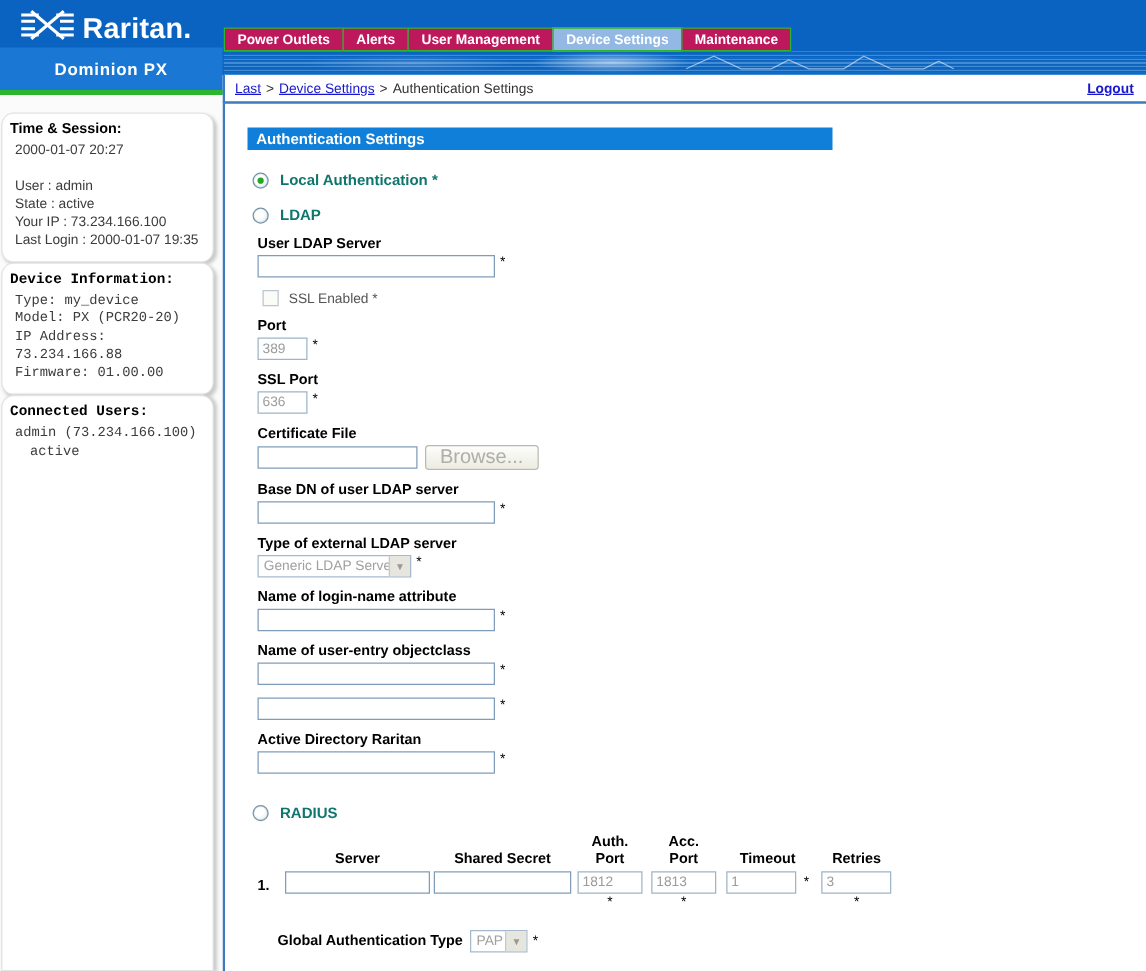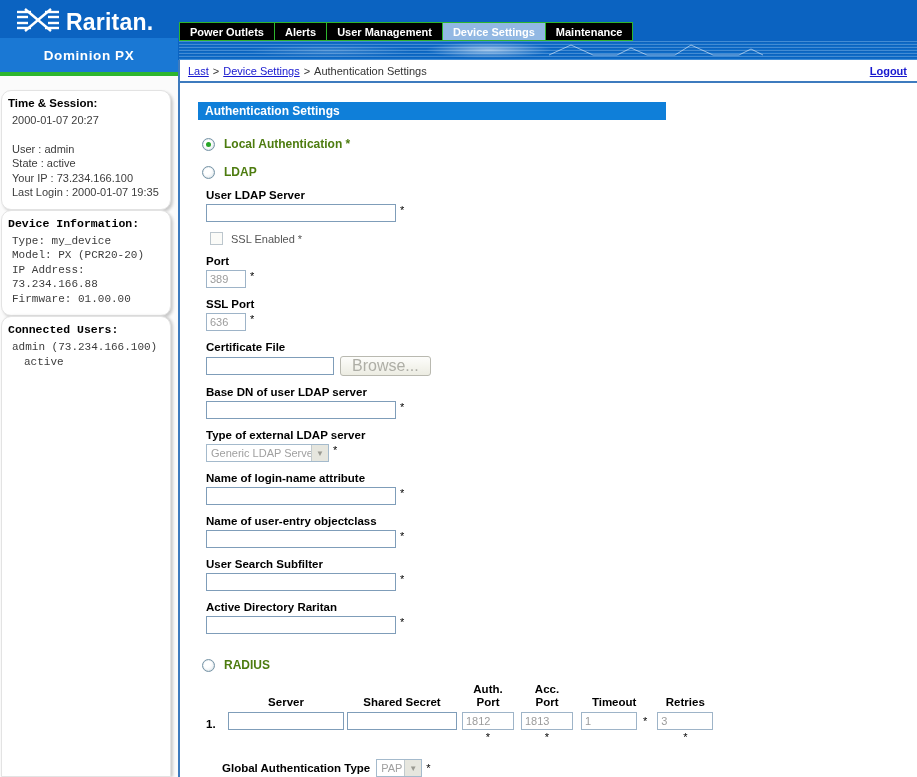--- a/index.html
+++ b/index.html
@@ -14,21 +14,21 @@
   .brand { position:absolute; top:7px; left:16px; display:flex; align-items:center; color:#fff; }
   .brand-text { font-size:23px; font-weight:bold; letter-spacing:0.2px; margin-left:6px; }
   .dominion {
     position:absolute; top:38px; left:0; width:178px; height:38px;
     background:#1a78d4; border-bottom:4px solid #2eb52e; z-index:3;
     display:flex; align-items:center; justify-content:center;
     color:#fff; font-weight:bold; font-size:13.5px; letter-spacing:0.6px;
   }
   .tabs { position:absolute; top:22px; left:179px; height:19px; display:flex; z-index:2; }
   .tab {
-    background:#000000; color:#fff; font-weight:bold; font-size:11px;
+    background:#be185d; color:#fff; font-weight:bold; font-size:11px;
     padding:3px 10px 4px 10px; border:1px solid #2db52d; margin-right:-1px;
     white-space:nowrap; cursor:pointer; height:19px;
   }
   .tab.active { background:#92b8e3; }
   .pattern {
     position:absolute; top:41px; left:179px; width:738px; height:19px;
     background-image:
       radial-gradient(ellipse 90px 12px at 310px 9px, rgba(255,255,255,0.55), rgba(255,255,255,0) 70%),
       radial-gradient(ellipse 120px 10px at 150px 10px, rgba(255,255,255,0.18), rgba(255,255,255,0) 70%),
       repeating-linear-gradient(to bottom, rgba(255,255,255,0.22) 0 1px, rgba(0,40,120,0.12) 1px 2px, rgba(255,255,255,0) 2px 3px);
@@ -80,21 +80,21 @@
   .radio-row.r-ldap  { margin-top:14px; }
   .radio-row.r-radius{ margin-top:24px; }
   .radio {
     width:13px; height:13px; border-radius:50%;
     border:1px solid #7694a6;
     background:radial-gradient(circle at 35% 30%, #ffffff 40%, #dde5ea);
     display:inline-flex; align-items:center; justify-content:center;
     box-shadow:inset 0 0 1px #9ab0bd;
   }
   .radio.checked::after { content:""; width:5px; height:5px; border-radius:50%; background:#27a527; }
-  .radio-label { font-size:12px; font-weight:bold; color:#4d7c0f; margin-left:9px; }
+  .radio-label { font-size:12px; font-weight:bold; color:#0f766e; margin-left:9px; }
 
   .ldap-fields { margin-left:26px; }
   .field { margin-top:10px; }
   .field-label { font-size:11.5px; font-weight:bold; color:#000; }
   .input-line { margin-top:3px; display:flex; align-items:flex-start; }
   input.txt {
     height:18px; border:1px solid #7f9db9; font-family:"Liberation Sans",sans-serif;
     font-size:11px; padding:2px 3px; color:#222; background:#fff; width:190px; outline:none;
   }
   input.txt.small { width:40px; }
@@ -303,21 +303,20 @@
 
       <div class="field">
         <div class="field-label">Name of user-entry objectclass</div>
         <div class="input-line">
           <input class="txt" type="text" style="">
           <span class="req">*</span>
         </div>
       </div>
 
       <div class="field">
-        <div class="field-label">User Search Subfilter</div>
         <div class="input-line">
           <input class="txt" type="text" style="">
           <span class="req">*</span>
         </div>
       </div>
 
       <div class="field">
         <div class="field-label">Active Directory Raritan</div>
         <div class="input-line">
           <input class="txt" type="text" style="">

